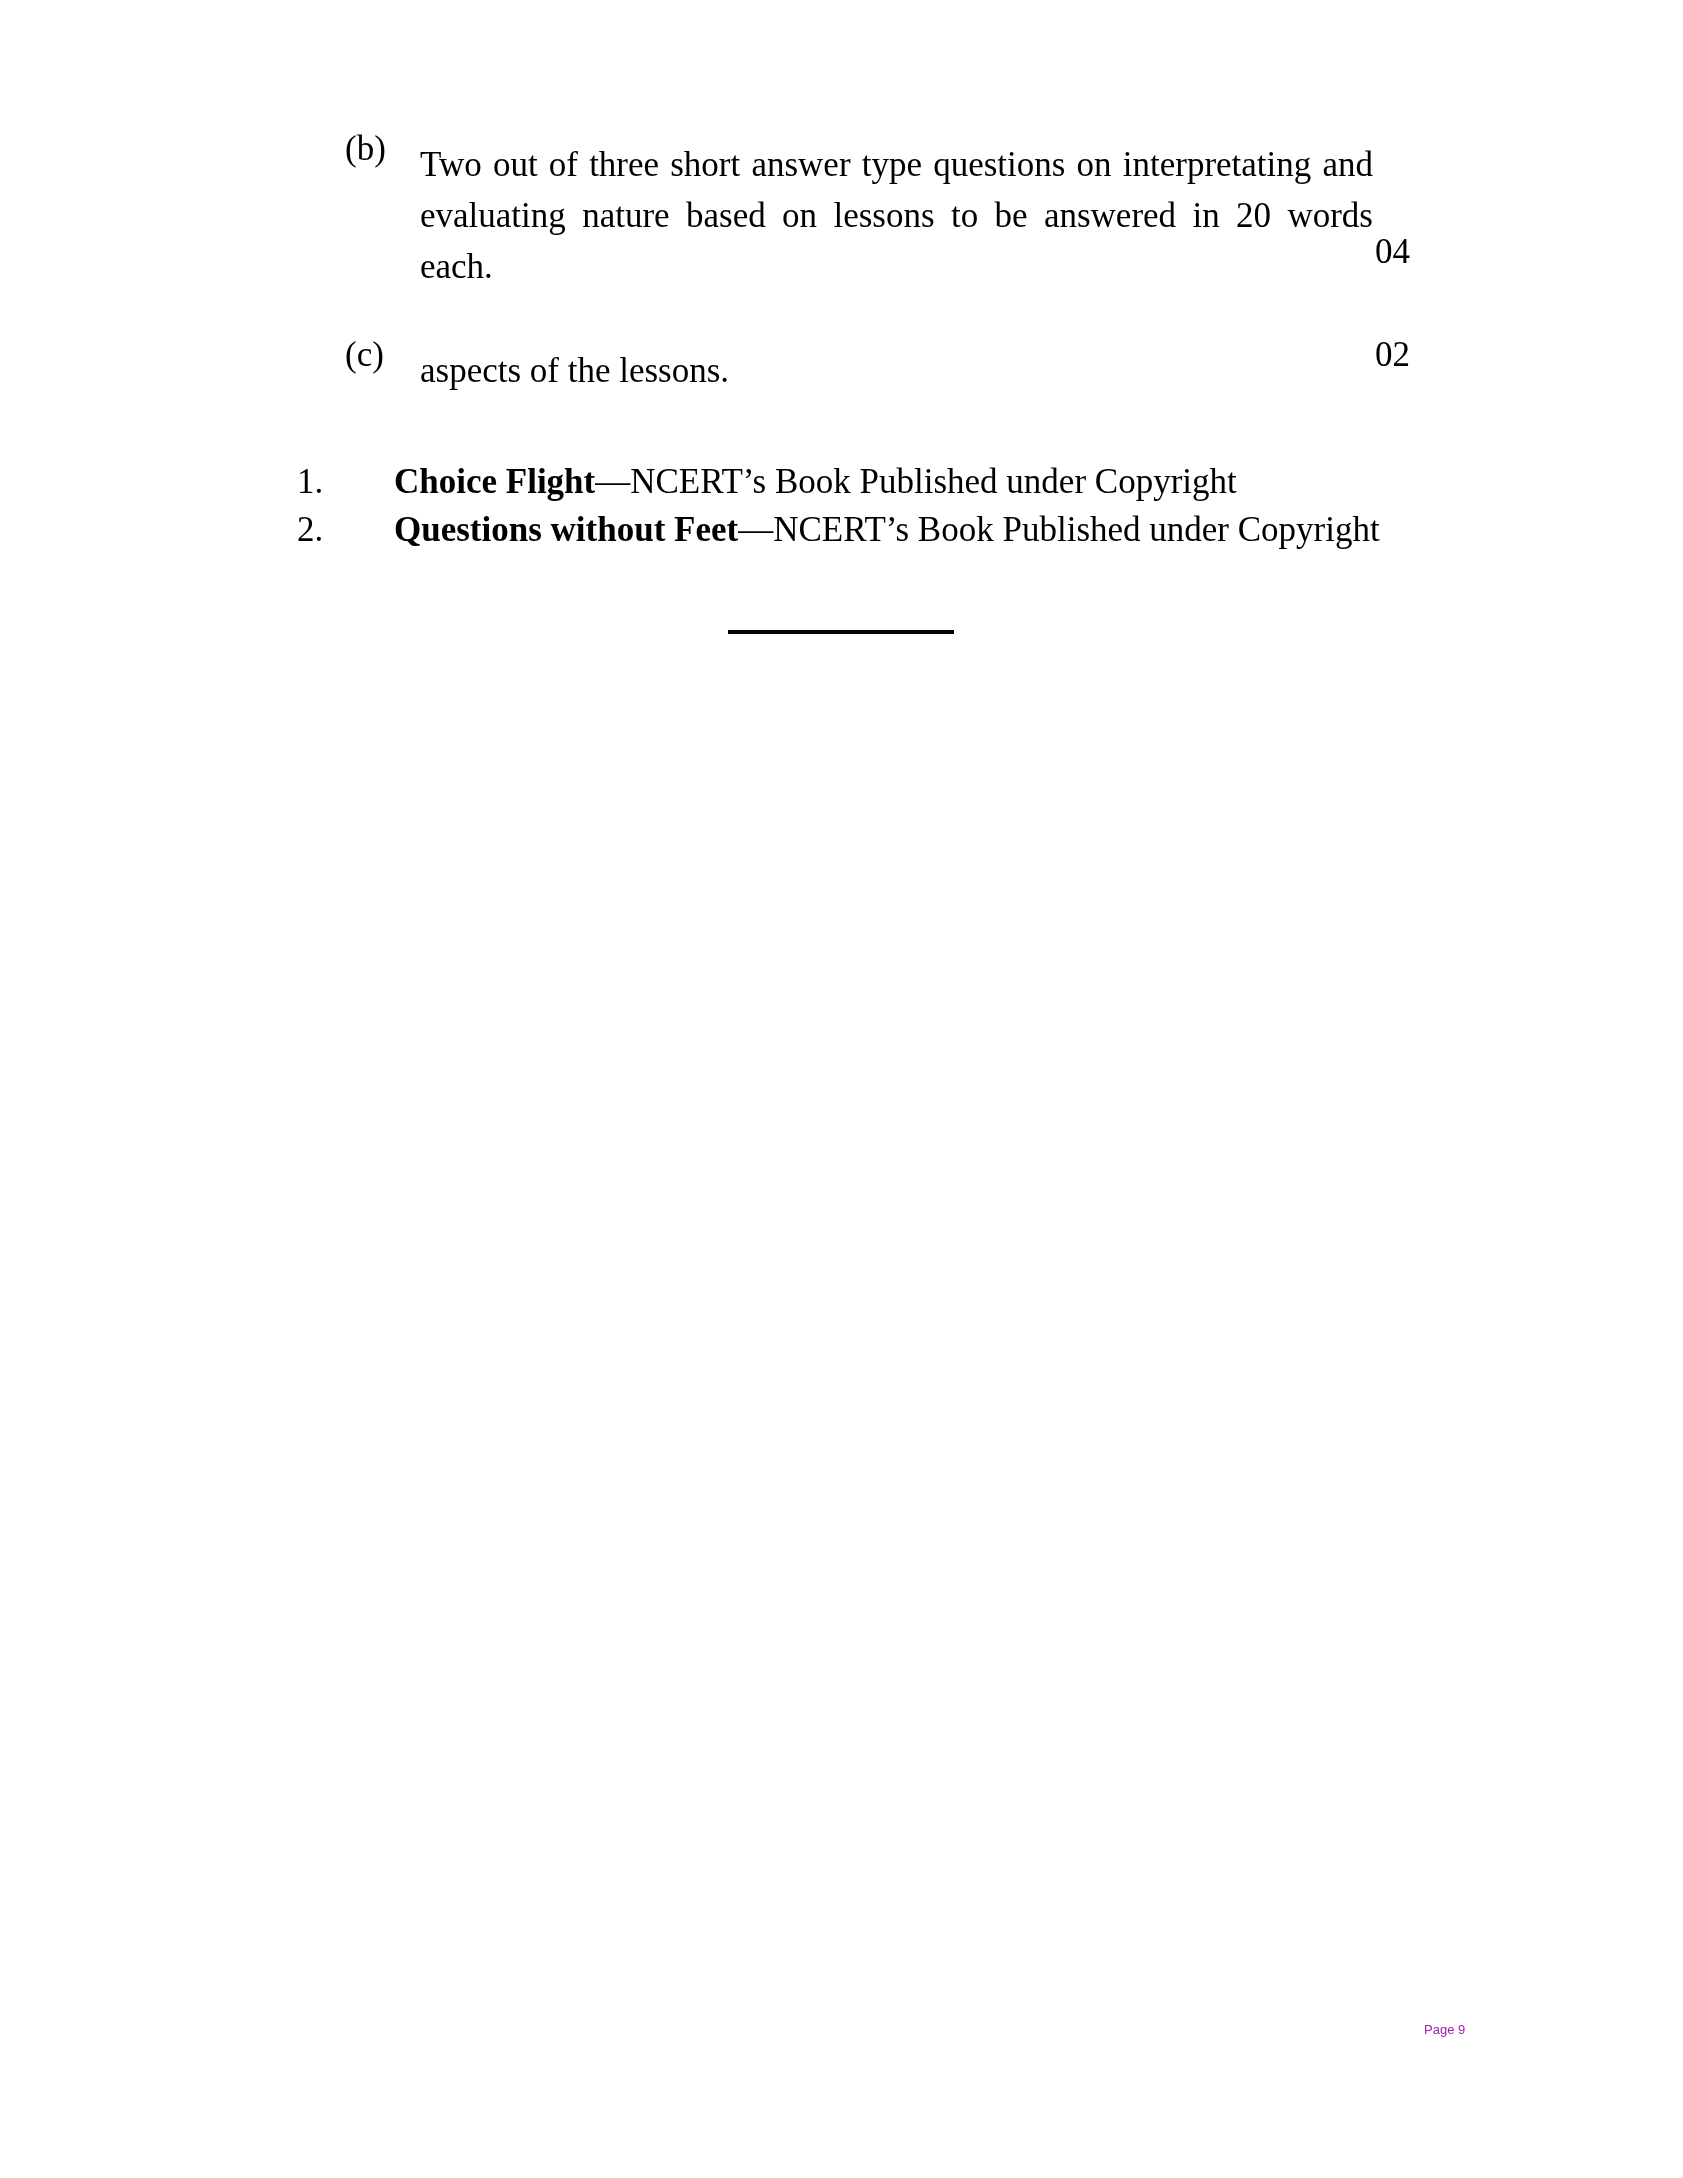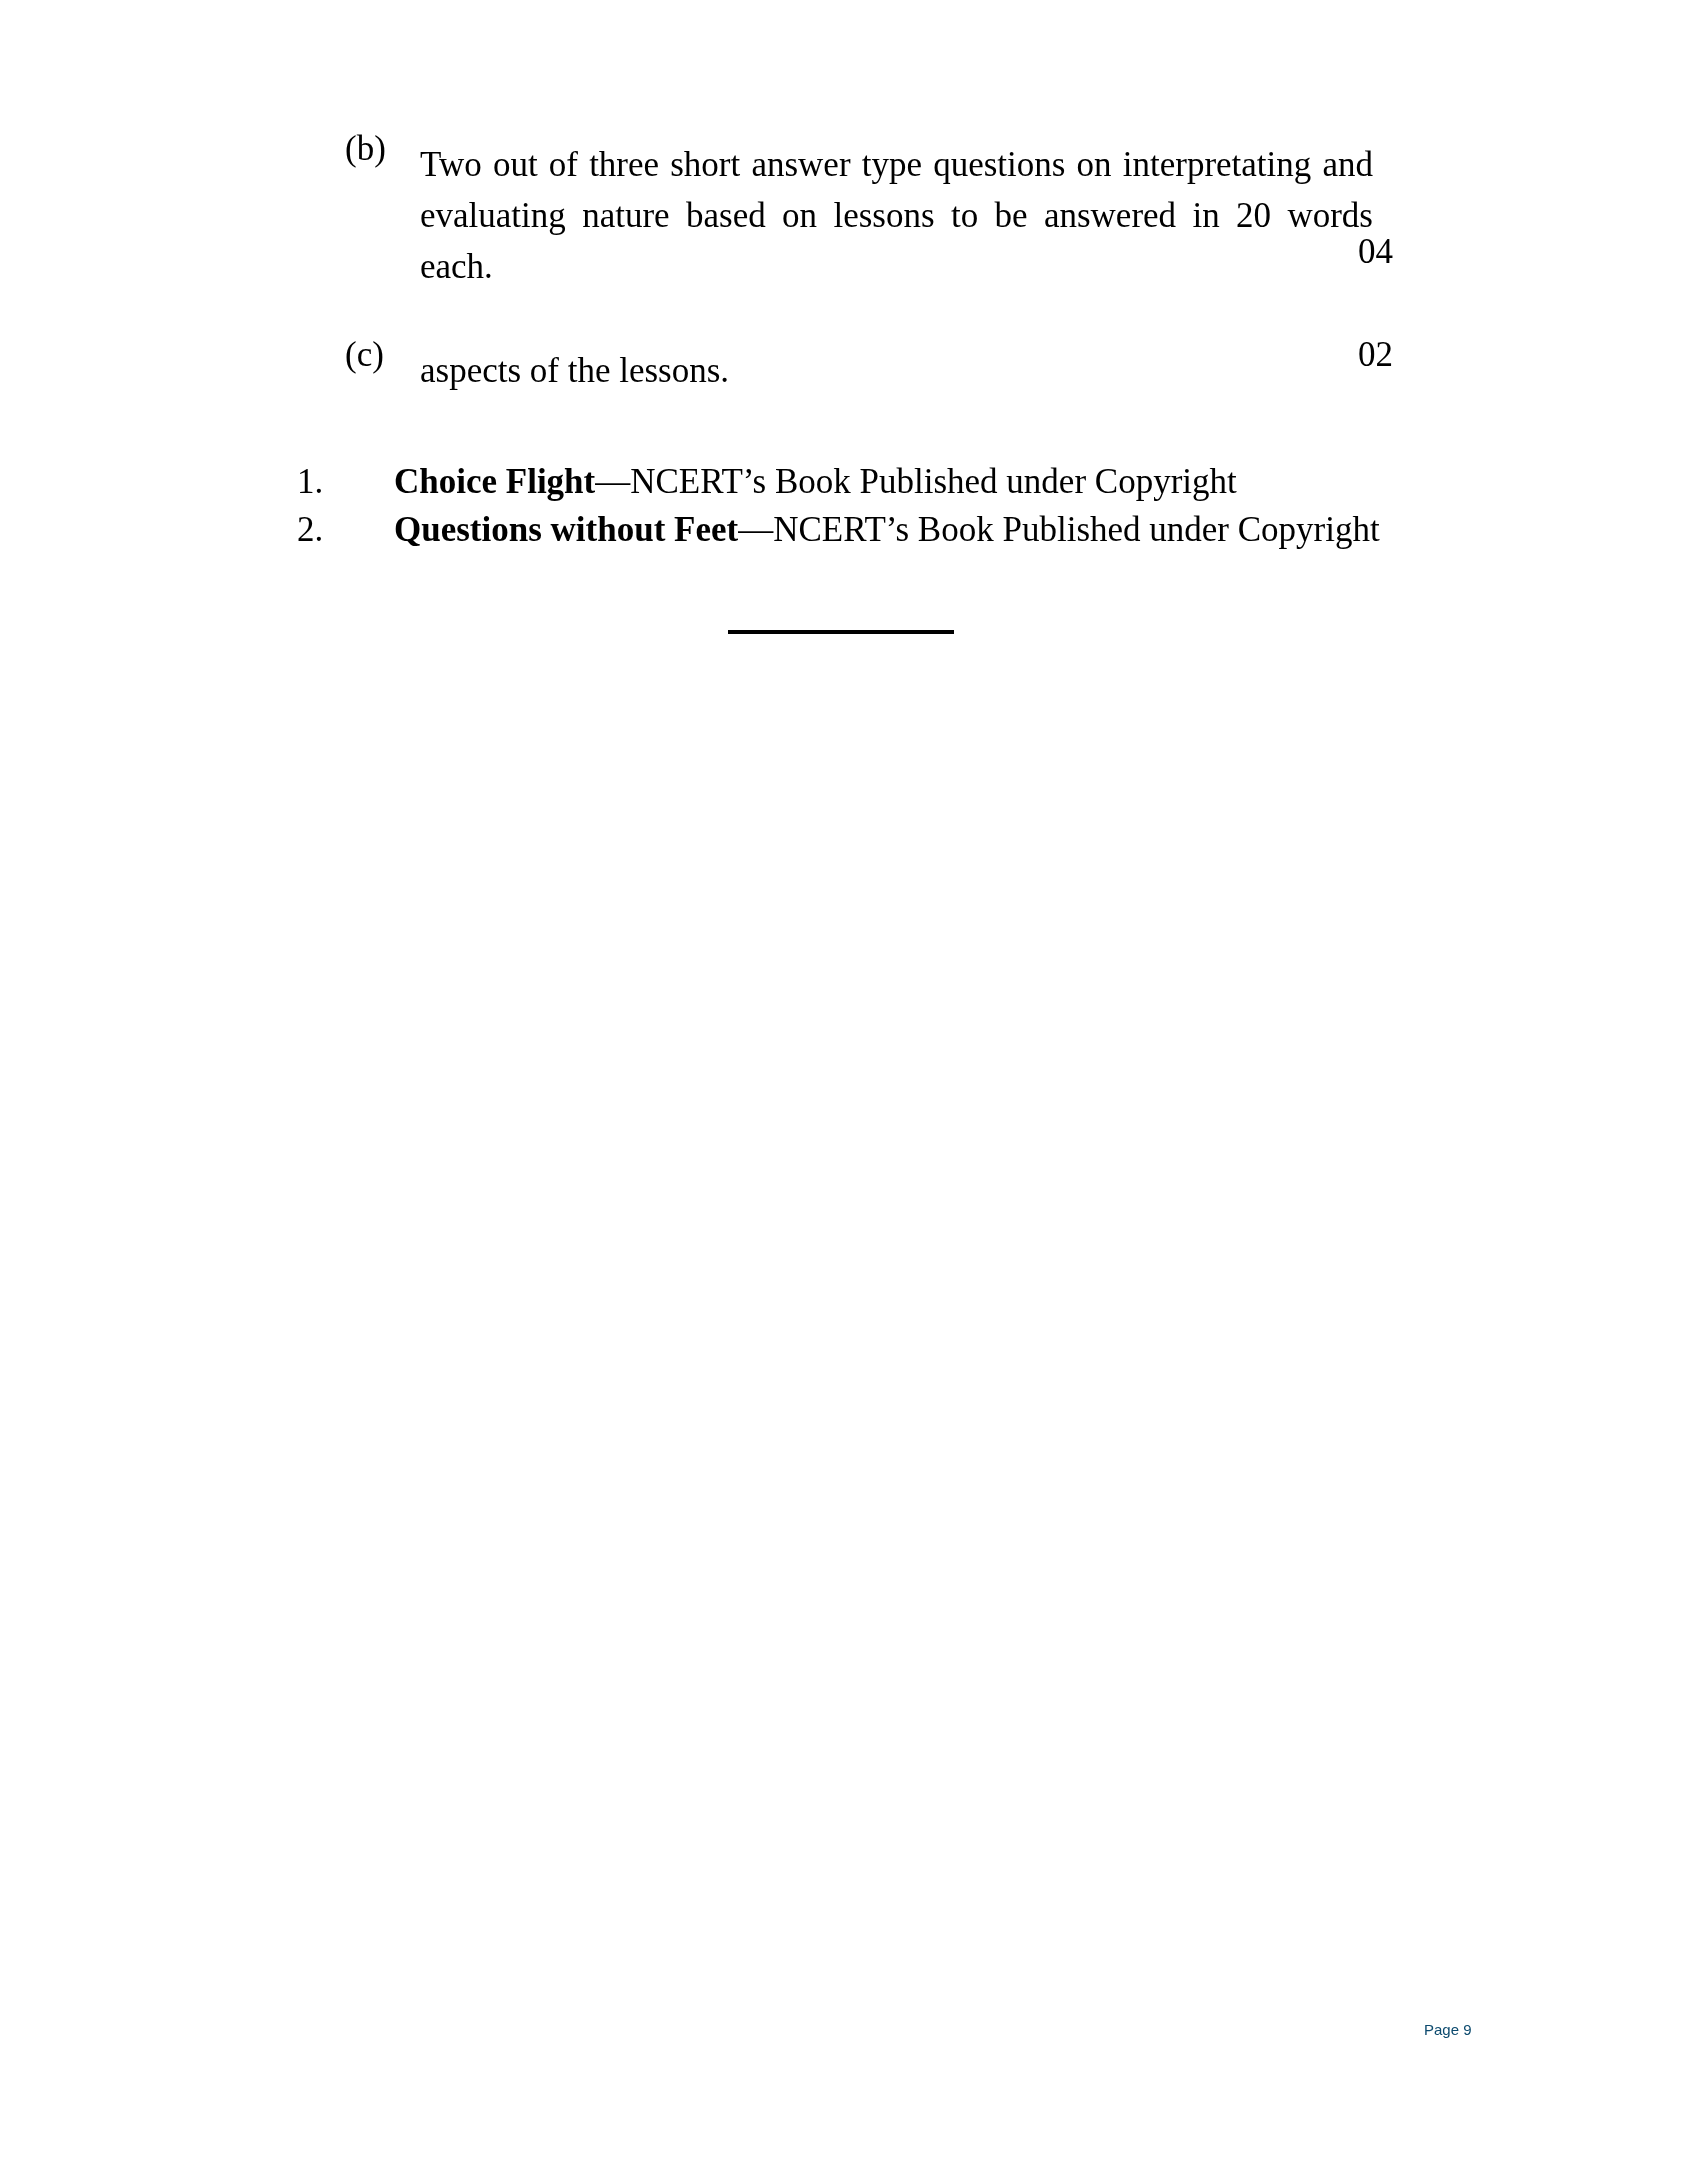--- a/index.html
+++ b/index.html
@@ -53,21 +53,21 @@
   }
   .justified {
     text-align: justify;
     text-align-last: left;
   }
   .clause-marks {
     position: absolute;
     font-size: 35px;
     line-height: 51px;
     width: 69px;
-    text-align: center;
+    text-align: right;
     white-space: nowrap;
   }
 
   #clause-b { left: 345px; top: 123px; }
   #clause-b .clause-body { width: 985px; }
   #clause-b-marks { left: 1341px; top: 226px; }
 
   #clause-c { left: 345px; top: 329px; }
   #clause-c .clause-body { width: 985px; }
   #clause-c-marks { left: 1341px; top: 329px; }
@@ -121,23 +121,23 @@
     height: 4px;
     background: #000000;
   }
 
   
   #page-footer {
     position: absolute;
     left: 1424px;
     top: 2018px;
     font-family: "Liberation Sans", "DejaVu Sans", sans-serif;
-    font-size: 15px;
+    font-size: 13px;
     line-height: 24px;
-    color: #0c4a6e;
+    color: #a21caf;
     white-space: nowrap;
   }
 </style>
 </head>
 <body>
 
 <div class="page">
 
   <div class="clause" id="clause-b">
     <span class="clause-label">(b)</span>

